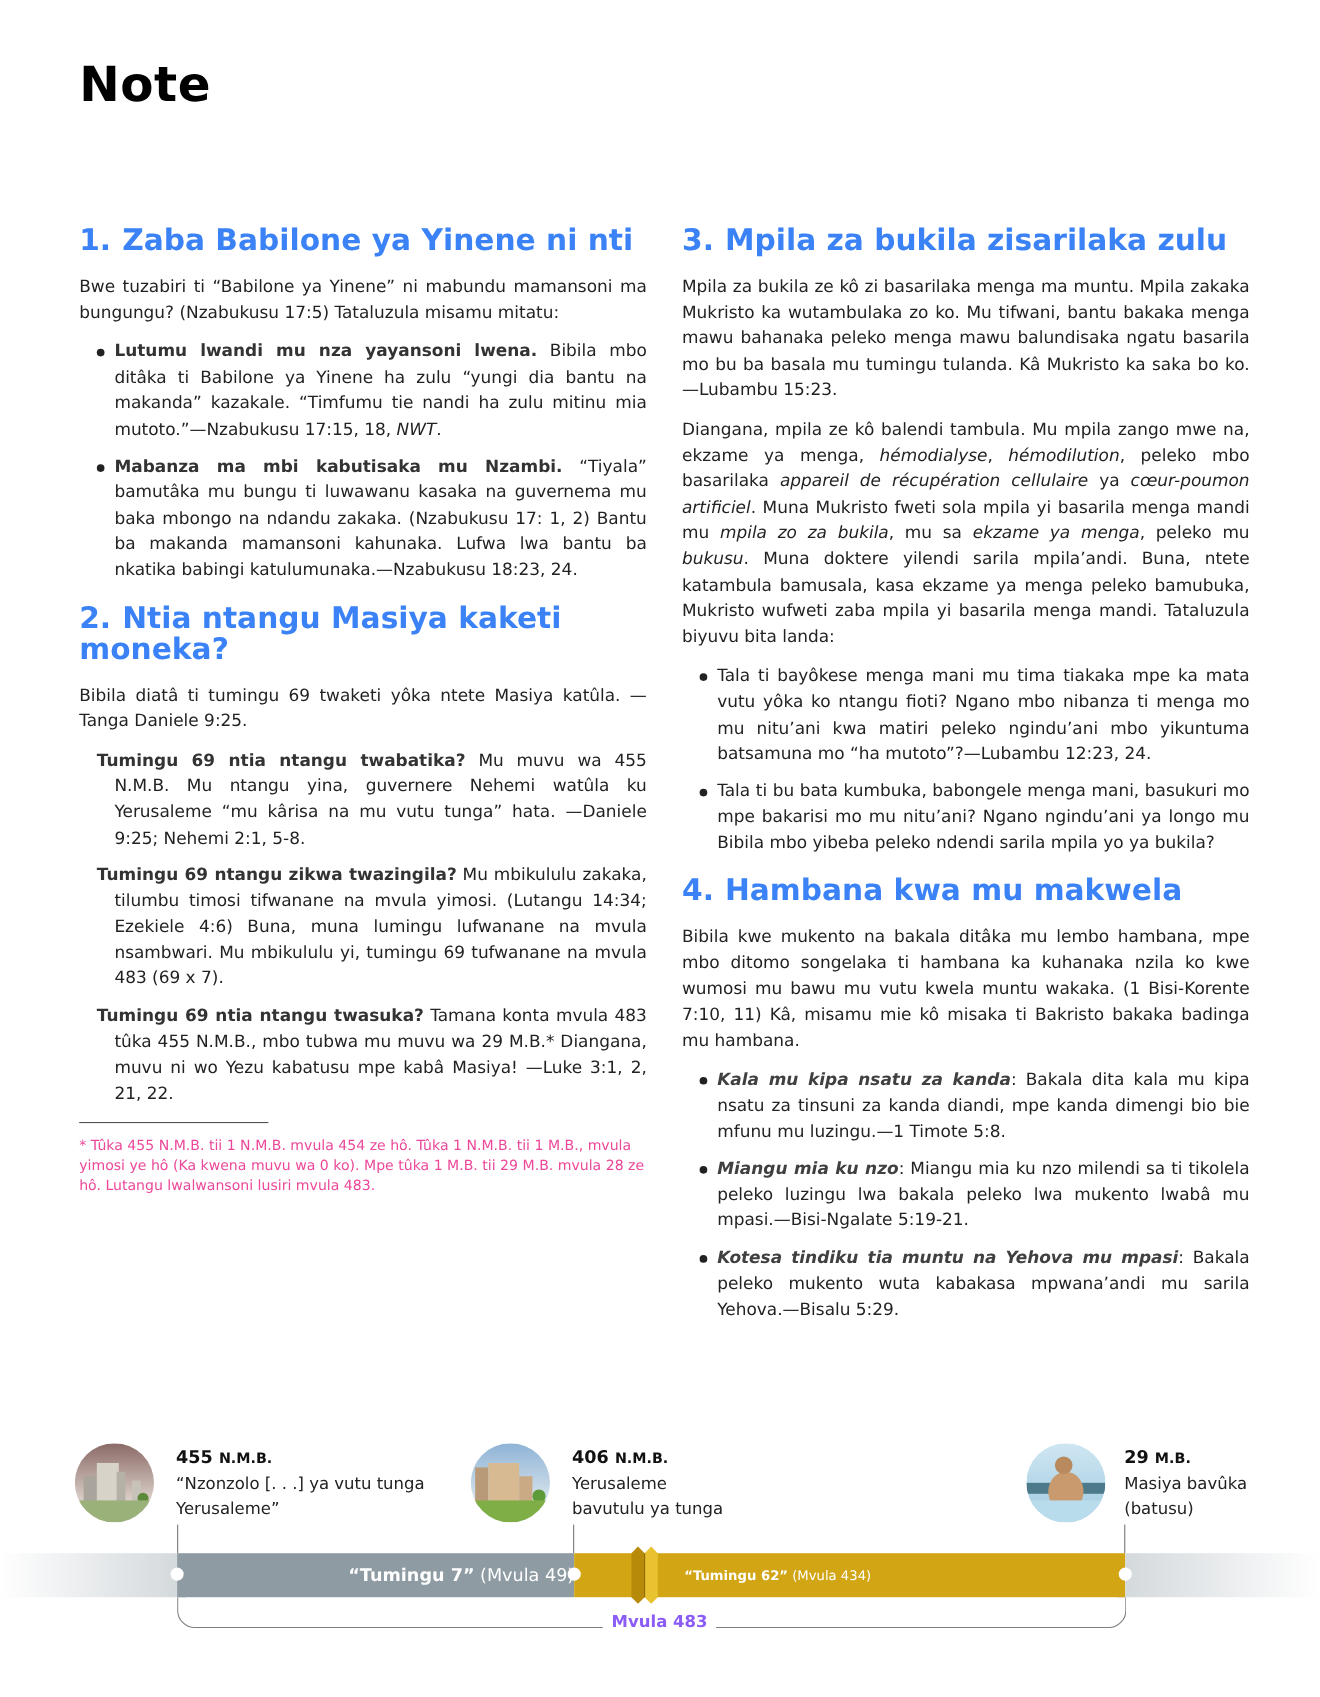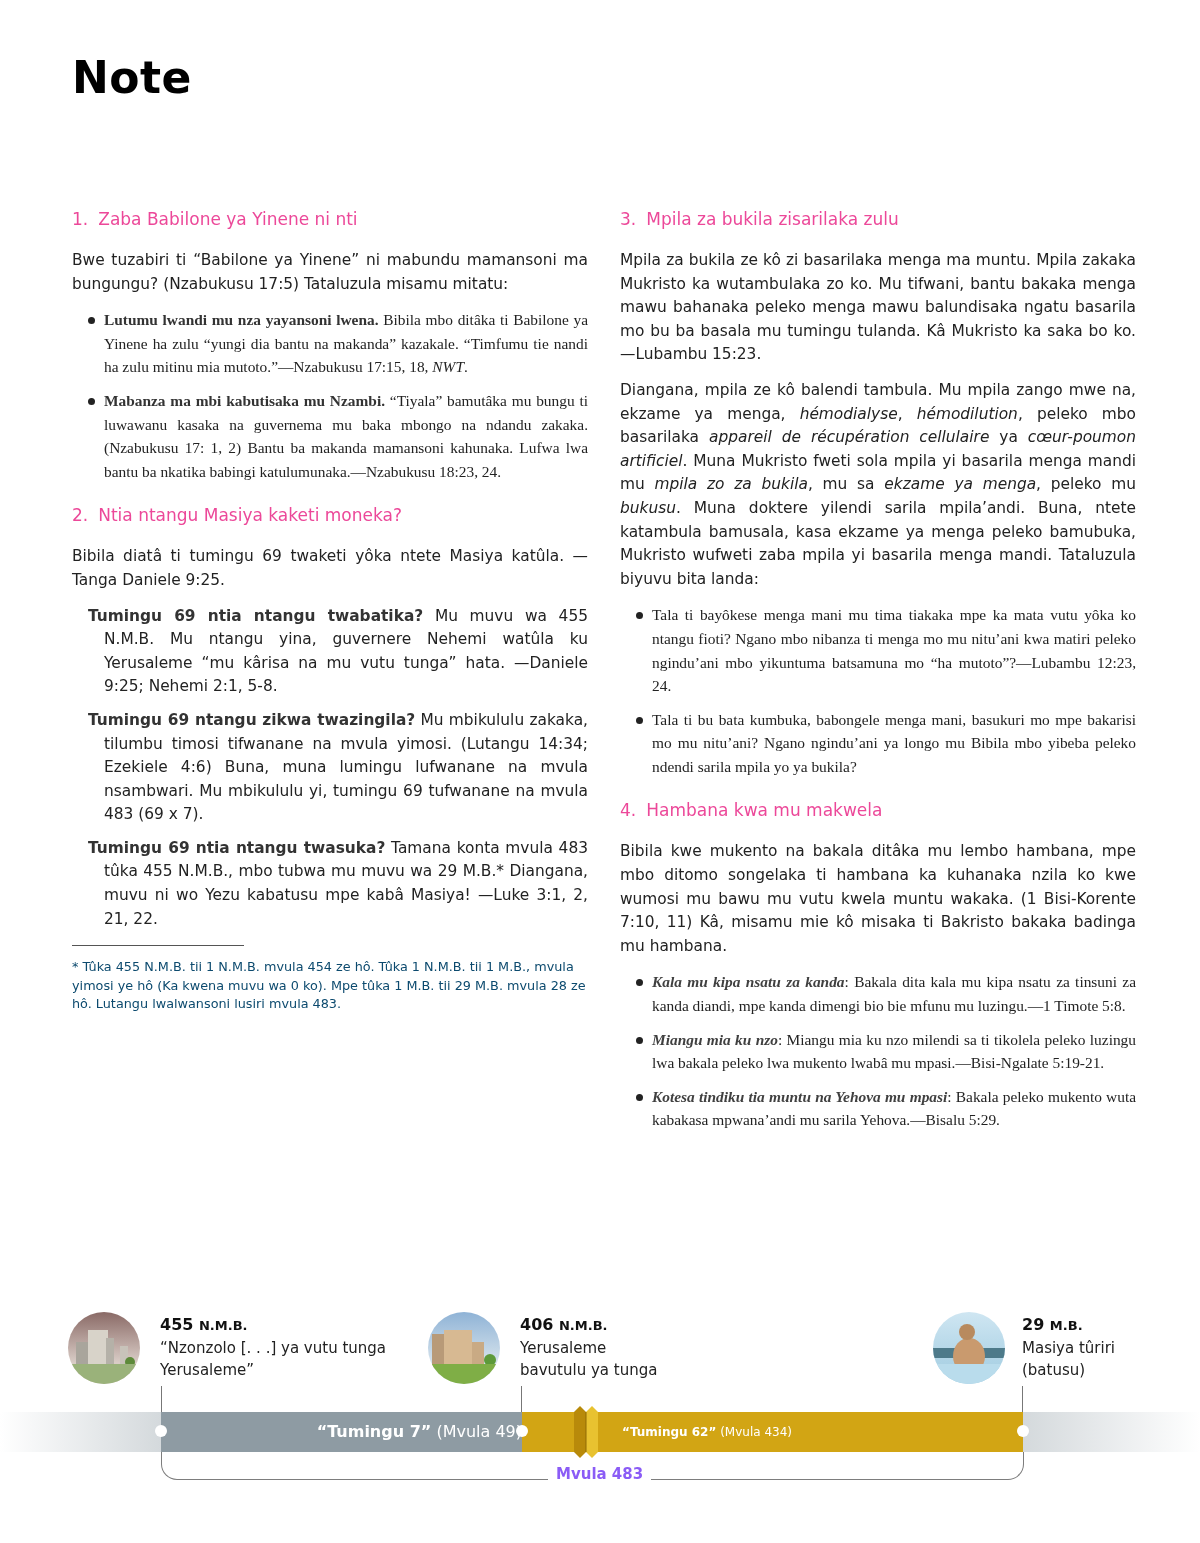--- a/index.html
+++ b/index.html
@@ -10,49 +10,49 @@
     position: absolute; left: 72px; top: 52px;
     font-family: "DejaVu Sans", sans-serif; font-weight: bold;
     font-size: 44px; color: #000; letter-spacing: 0.5px;
   }
 
   .col { position: absolute; top: 205px; width: 516px; }
   .col-left { left: 72px; }
   .col-right { left: 620px; }
 
   h2 {
-    font-family: "DejaVu Sans", sans-serif; font-weight: normal;
-    font-size: 17px; color: #ec4899; margin-bottom: 16px; line-height: 28px;
+    font-family: "DejaVu Sans", sans-serif; font-weight: bold;
+    font-size: 27px; color: #3b82f6; margin-bottom: 16px; line-height: 28px;
   }
   h2 .num { margin-right: 10px; }
 
   p.body, .bullets li, .sub p {
     font-family: "DejaVu Sans", sans-serif; font-size: 15.4px; line-height: 23.6px;
     color: #222; text-align: justify; hyphens: manual;
   }
   p.body { margin-bottom: 12px; }
 
   .bullets { list-style: none; margin: 0 0 14px 14px; }
-  .bullets li { position: relative; padding-left: 18px; margin-bottom: 10px; font-family: Liberation Serif, serif; }
+  .bullets li { position: relative; padding-left: 18px; margin-bottom: 10px; }
   .bullets li::before {
     content: ""; position: absolute; left: 2px; top: 9px;
     width: 7px; height: 7px; border-radius: 50%; background: #222;
   }
   .b { font-weight: bold; color: #333; }
   .bi { font-weight: bold; font-style: italic; color: #404040; }
   i { font-style: italic; }
 
   .section { margin-bottom: 18px; }
 
   .sub { margin-left: 16px; margin-bottom: 8px; }
   .sub p { text-indent: -16px; padding-left: 16px; margin-left: 0; }
   .sub p + p { margin-top: 0; }
 
   .fn-rule { width: 172px; height: 1px; background: #555; margin: 14px 0 12px 0; }
-  .footnote { font-size: 12.8px; line-height: 18.5px; color: #0c4a6e; }
+  .footnote { font-size: 12.8px; line-height: 18.5px; color: #ec4899; }
 
   
   .timeline { position: absolute; left: 0; top: 1300px; width: 1005px; height: 200px; }
   .tl-circle {
     position: absolute; width: 72px; height: 72px; border-radius: 50%; overflow: hidden;
   }
   .tl-text { position: absolute; font-size: 15px; line-height: 22px; color: #222; white-space: nowrap; }
   .tl-year { font-weight: bold; font-size: 16px; color: #111; }
   .tl-year .era { font-size: 13px; }
   .tl-tick { position: absolute; width: 1px; background: #777; }
@@ -206,21 +206,21 @@
         </defs>
       <rect width="72" height="72" fill="url(#sky3)"></rect>
       <rect x="0" y="36" width="72" height="10" fill="#4d7a8a"></rect>
       <ellipse cx="36" cy="44" rx="16" ry="18" fill="#c99a6e"></ellipse>
       <circle cx="34" cy="20" r="8" fill="#b88a5e"></circle>
       <rect x="0" y="52" width="72" height="20" fill="#b9dcec"></rect>
     </svg>
   </div>
   <div class="tl-text" style="left:1022px; top:14px;">
     <div class="tl-year"><span>29</span> <span class="era">M.B.</span></div>
-    <div>Masiya tûriri</div>
+    <div>Masiya bavûka</div>
     <div>(batusu)</div>
   </div>
   <div class="tl-tick" style="left:1022px; top:86px; height:26px;"></div>
 
   <div class="band-fade-left"></div>
   <div class="band-grey"><span class="b" style="color:#fff">“Tumingu 7”</span><span> (Mvula 49)</span></div>
   <div class="band-gold"><span class="label"><span class="b" style="color:#fff">“Tumingu 62”</span><span> (Mvula 434)</span></span></div>
   <div class="band-fade-right"></div>
 
   <div class="band-break">

